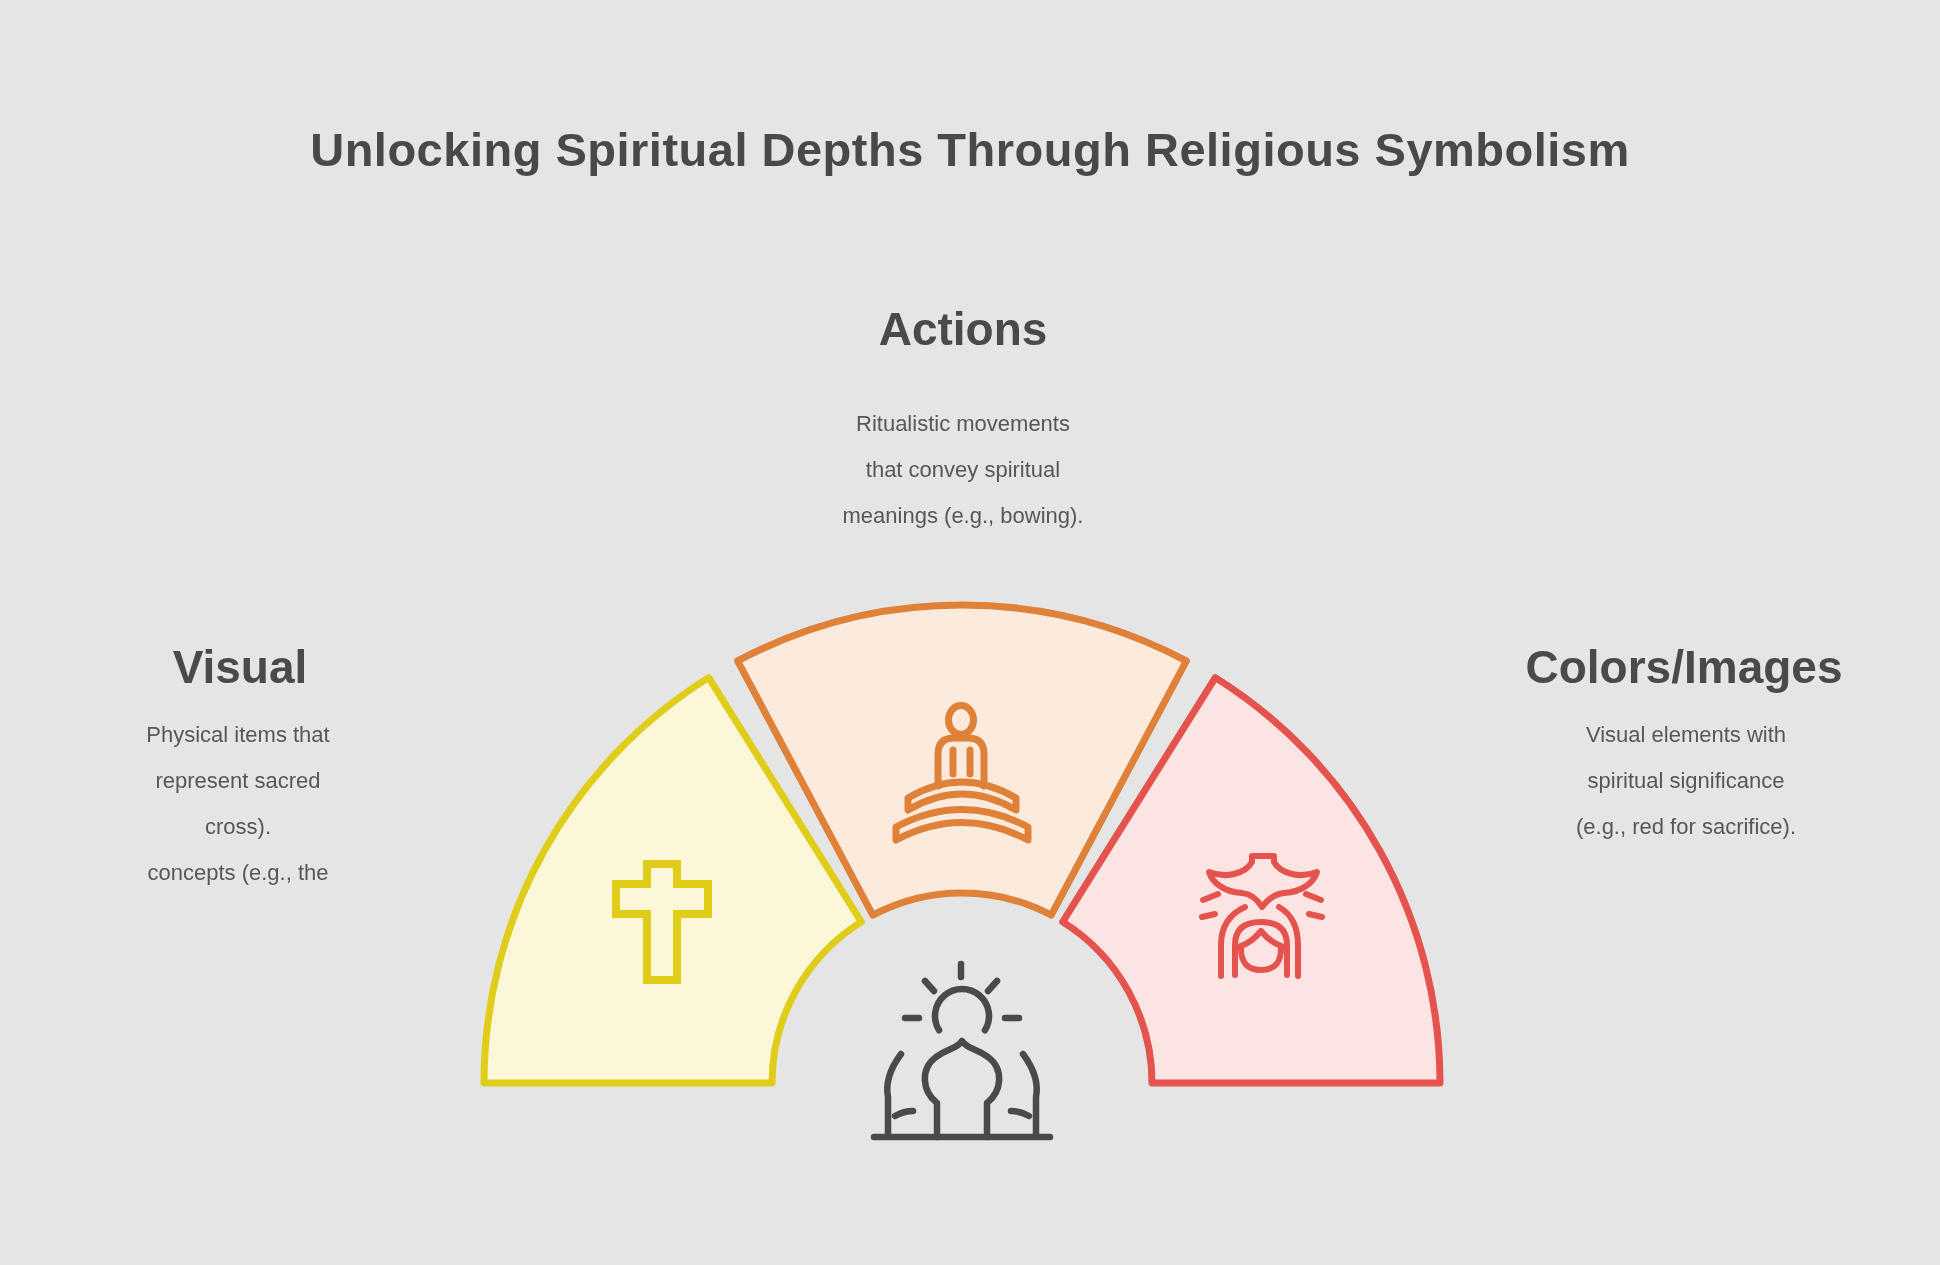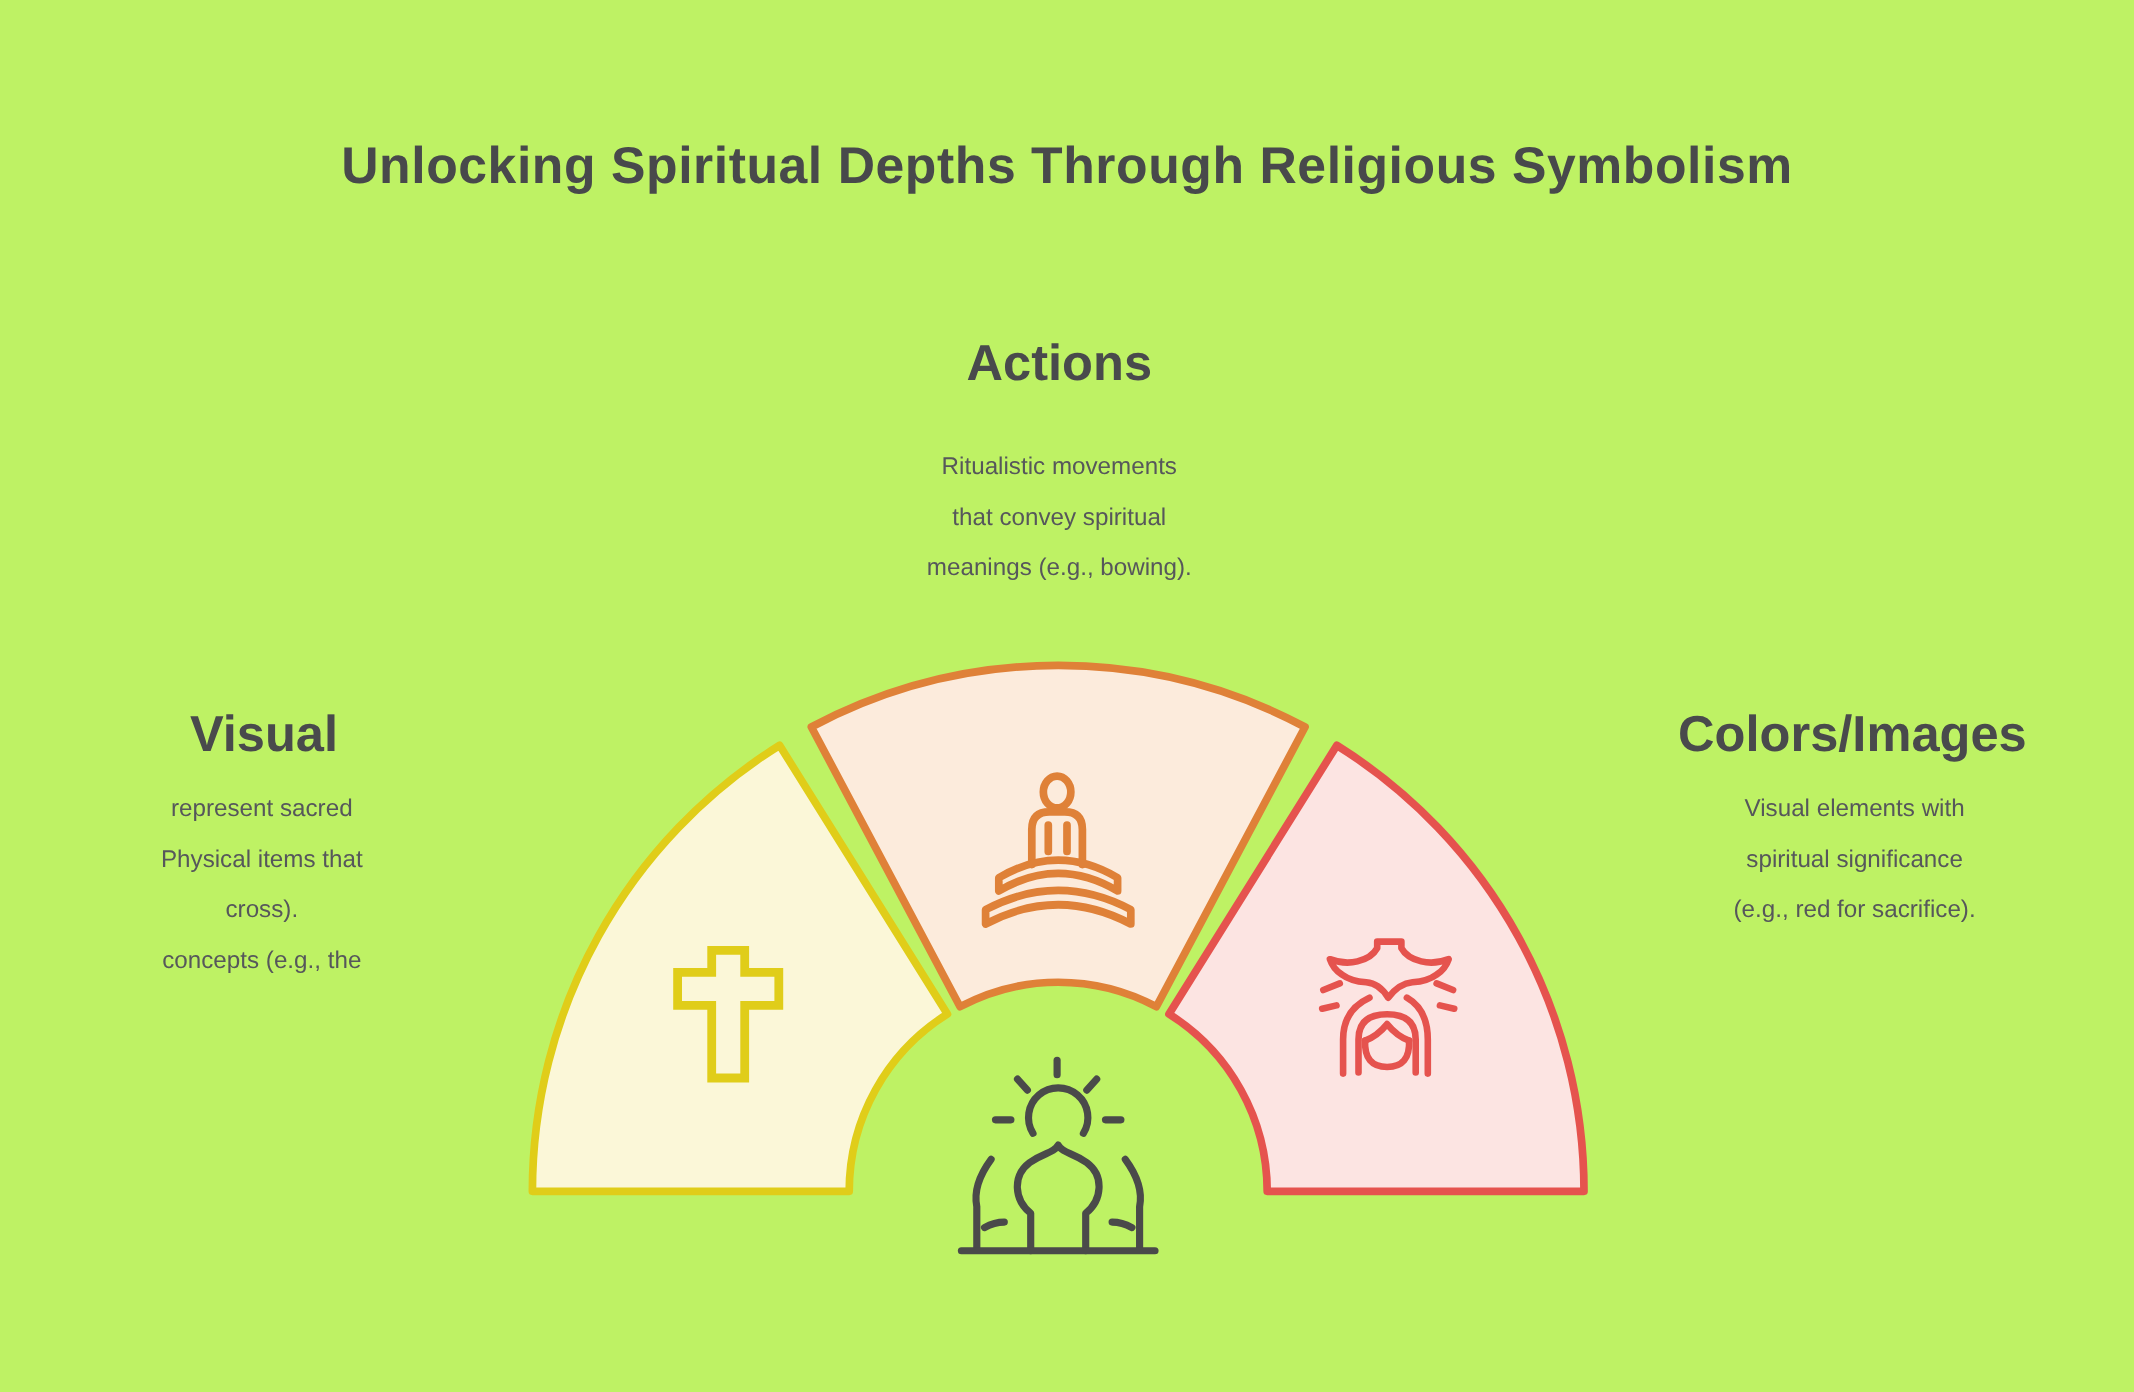--- a/index.html
+++ b/index.html
@@ -1,20 +1,20 @@
 <!DOCTYPE html>
 <html><head>
 <meta charset="utf-8">
 <style>
   html, body { margin: 0; padding: 0; background: #ffffff; }
   .stage {
     position: relative;
     width: 1940px;
     height: 1265px;
-    background: #bef264;
+    background: #e5e5e5;
     overflow: hidden;
     font-family: "Liberation Sans", sans-serif;
   }
   .title {
     position: absolute;
     top: 122px; left: 0; width: 1940px;
     text-align: center;
     font-size: 47px;
     font-weight: bold;
     line-height: 56px;
@@ -58,22 +58,22 @@
 
   <div class="seg-heading heading-actions">Actions</div>
   <div class="seg-para para-actions">
     <div>Ritualistic movements</div>
     <div>that convey spiritual</div>
     <div>meanings (e.g., bowing).</div>
   </div>
 
   <div class="seg-heading heading-objects">Visual</div>
   <div class="seg-para para-objects">
+    <div>Physical items that</div>
     <div>represent sacred</div>
-    <div>Physical items that</div>
     <div>cross).</div>
     <div>concepts (e.g., the</div>
   </div>
 
   <div class="seg-heading heading-colors">Colors/Images</div>
   <div class="seg-para para-colors">
     <div>Visual elements with</div>
     <div>spiritual significance</div>
     <div>(e.g., red for sacrifice).</div>
   </div>

